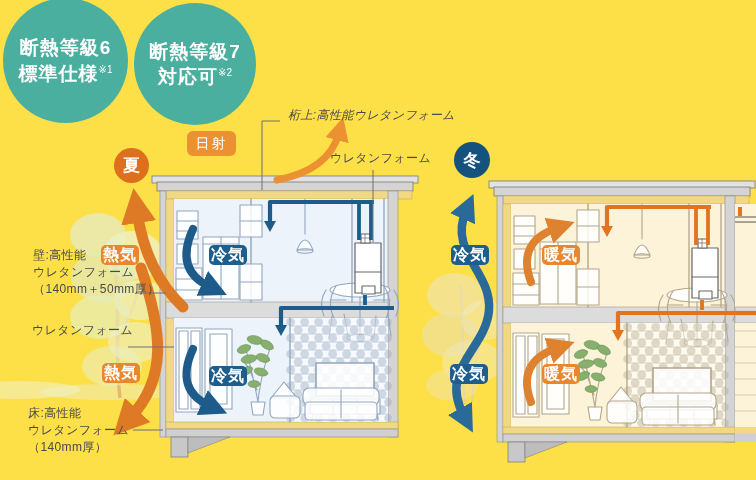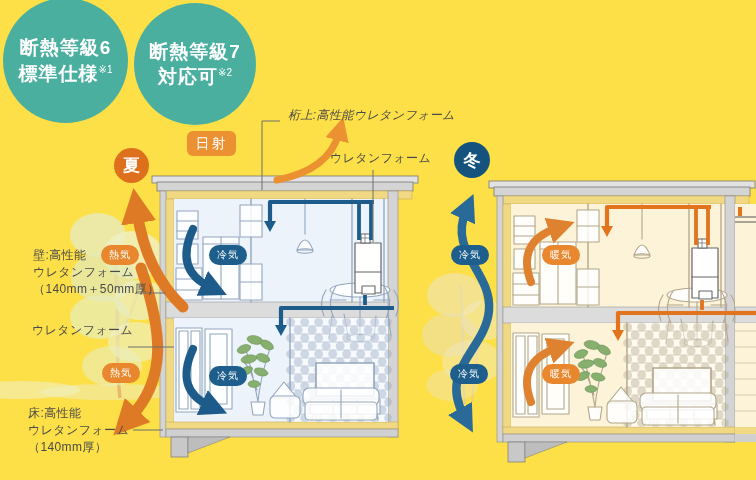--- a/index.html
+++ b/index.html
@@ -15,22 +15,22 @@
     text-align:center;font-weight:bold;font-size:19px;line-height:1.32;letter-spacing:1px;
   }
   .grade-circle sup{font-size:10px;font-weight:normal;letter-spacing:0;}
   .season-badge{
     position:absolute;border-radius:50%;color:#fff;display:flex;align-items:center;justify-content:center;
     font-size:17px;font-weight:bold;
   }
   .season-summer{background:var(--summer_orange,#DE6F1D);}
   .season-winter{background:var(--winter_blue,#15537E);}
   .flow-badge{
-    position:absolute;color:#fff;font-size:10px;line-height:20px;height:20px;width:38px;
-    text-align:center;letter-spacing:1px;border-radius:10px;
+    position:absolute;color:#fff;font-size:16px;line-height:20px;height:20px;width:38px;
+    text-align:center;letter-spacing:1px;border-radius:5px;font-weight:bold;
   }
   .flow-hot{background:var(--hot_orange,#E8872D);}
   .flow-cool{background:var(--cool_blue,#1D5E8C);margin-left:8px;}
   .flow-solar{
     position:absolute;background:var(--solar_orange,#EC9132);color:#fff;
     font-size:14px;line-height:25px;height:25px;width:49px;text-align:center;
     letter-spacing:2px;border-radius:6px;
   }
   
   .lbl{position:absolute;font-size:12px;line-height:17px;color:#4a4a4a;letter-spacing:.4px;white-space:nowrap;}

